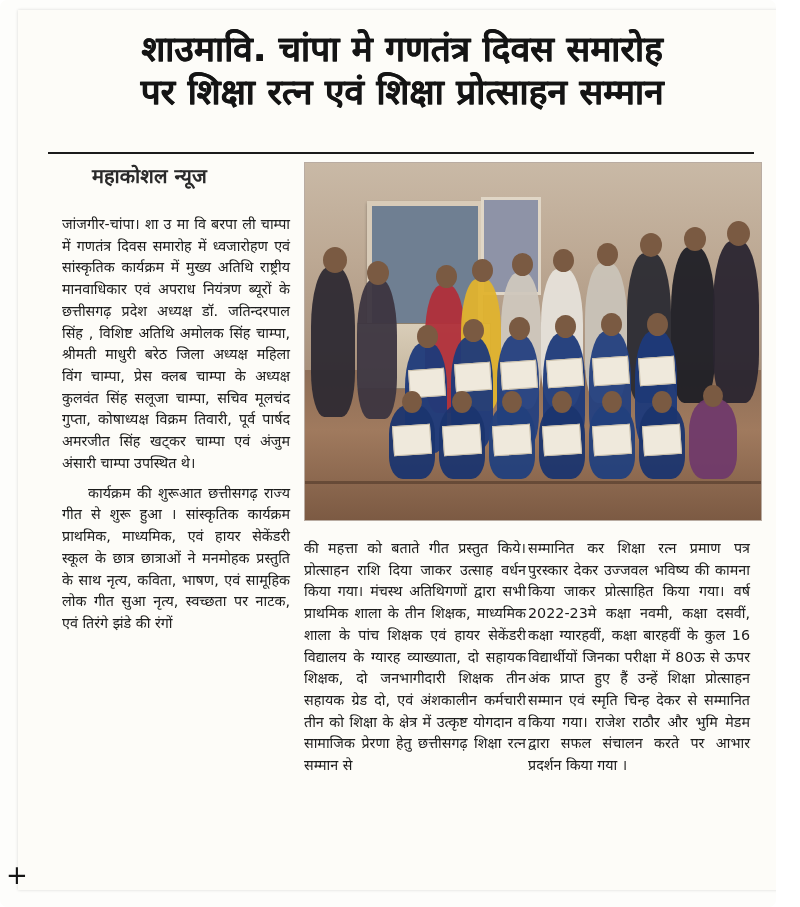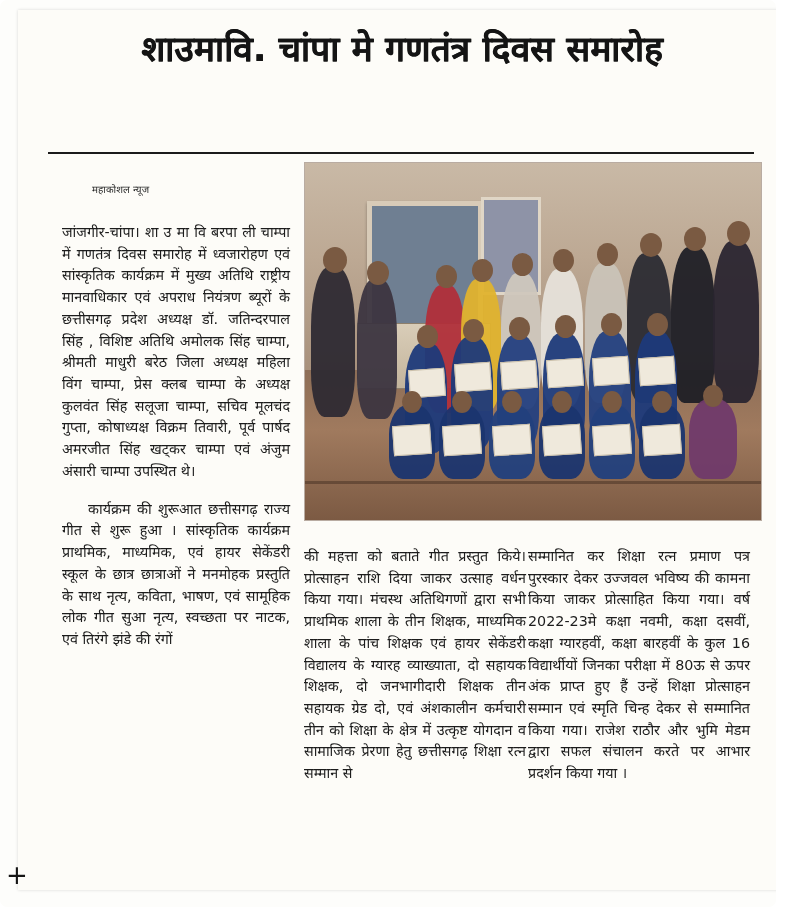--- a/index.html
+++ b/index.html
@@ -50,24 +50,23 @@
     width: 706px;
     height: 2px;
     background: #1b1b1b;
   }
   
   .byline {
     position: absolute;
     left: 74px;
     top: 152px;
     font-family: "DejaVu Sans", sans-serif;
-    font-weight: normal;
-    font-size: 10px;
+    font-weight: bold;
+    font-size: 20px;
     color: #2a2a2a;
-    margin-top: 20px;
   }
   
   .photo {
     position: absolute;
     left: 286px;
     top: 152px;
     width: 456px;
     height: 357px;
     background: #6e5f55;
     overflow: hidden;
@@ -131,21 +130,21 @@
     position: absolute;
     font-family: "DejaVu Sans", sans-serif;
     font-size: 14.3px;
     line-height: 1.52;
     color: #1c1c1c;
     text-align: justify;
     text-justify: inter-word;
     -webkit-hyphens: none;
     hyphens: none;
   }
-  .col p { margin: 16px 0 6px 0; }
+  .col p { margin: 8px 0 6px 0; }
   .col p.indent { text-indent: 26px; }
   .col-1 { left: 44px; top: 196px; width: 228px; }
   .col-2 { left: 286px; top: 520px; width: 222px; }
   .col-3 { left: 510px; top: 520px; width: 222px; }
   .plus {
     position: absolute;
     left: 6px;
     top: 862px;
     font-family: "DejaVu Sans", sans-serif;
     font-size: 26px;
@@ -154,20 +153,21 @@
   }
 </style>
 </head>
 <body>
 
 <div class="page">
   <div class="paper">
 
     <div class="headline">
       <span>शाउमावि. चांपा मे गणतंत्र दिवस समारोह</span>
+      <span class="line2">पर शिक्षा रत्न एवं शिक्षा प्रोत्साहन सम्मान</span>
     </div>
 
     <div class="rule"></div>
 
     <div class="byline">महाकोशल न्यूज</div>
 
     <div class="photo">
       <div class="wall"></div>
       <div class="floor"></div>
       <div class="board"></div>

